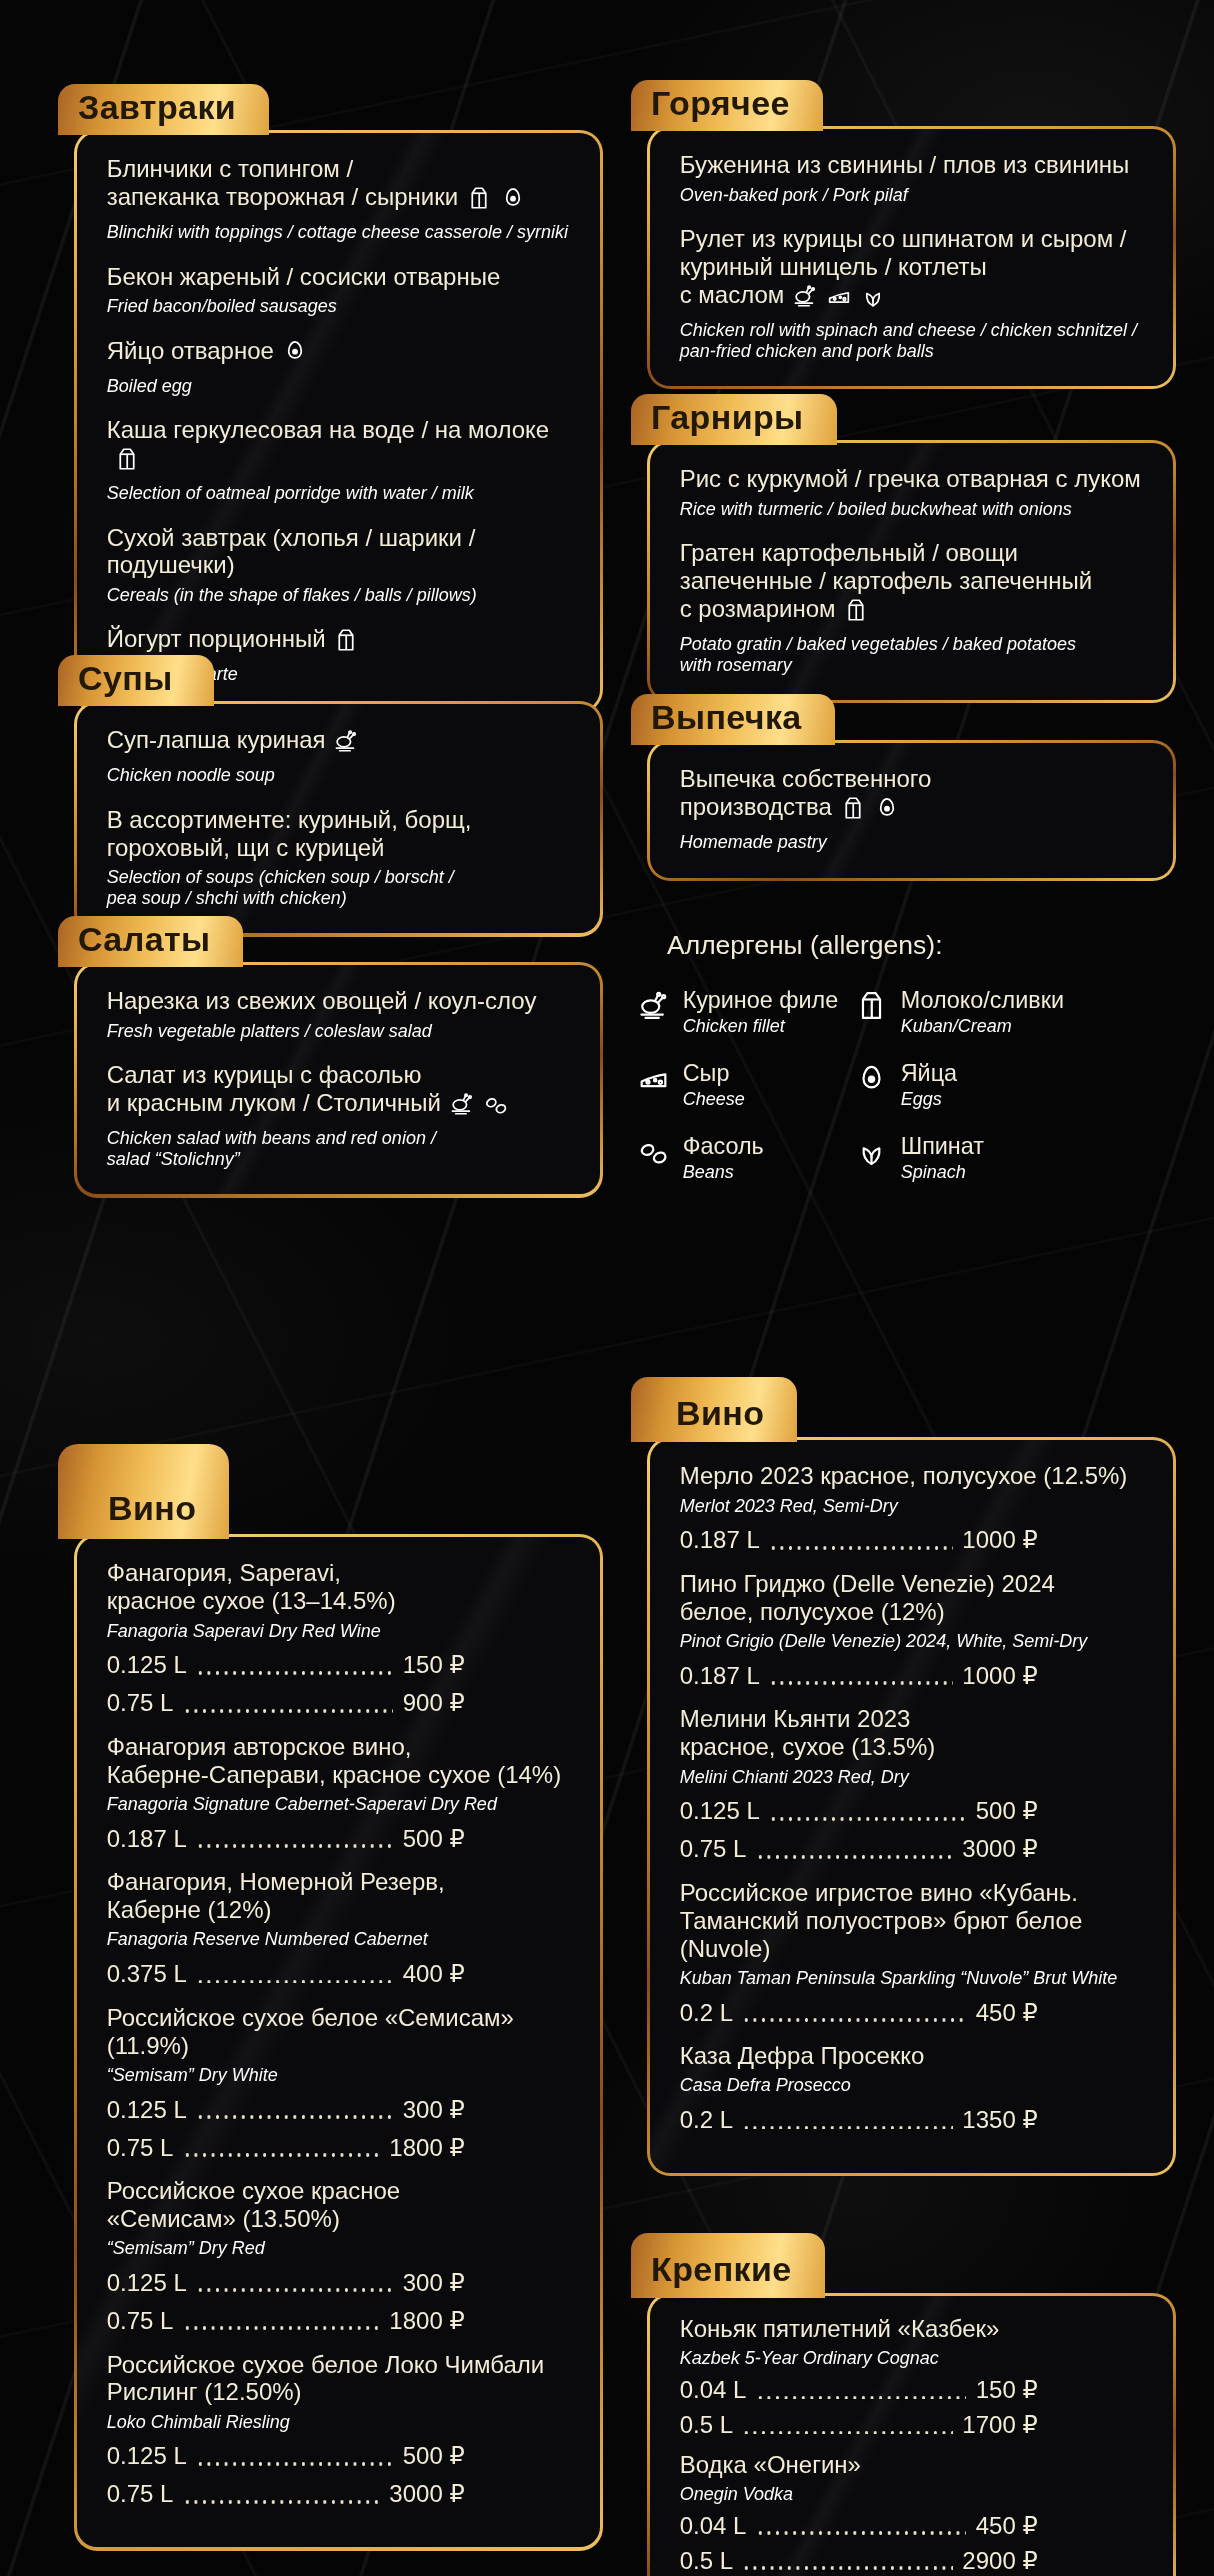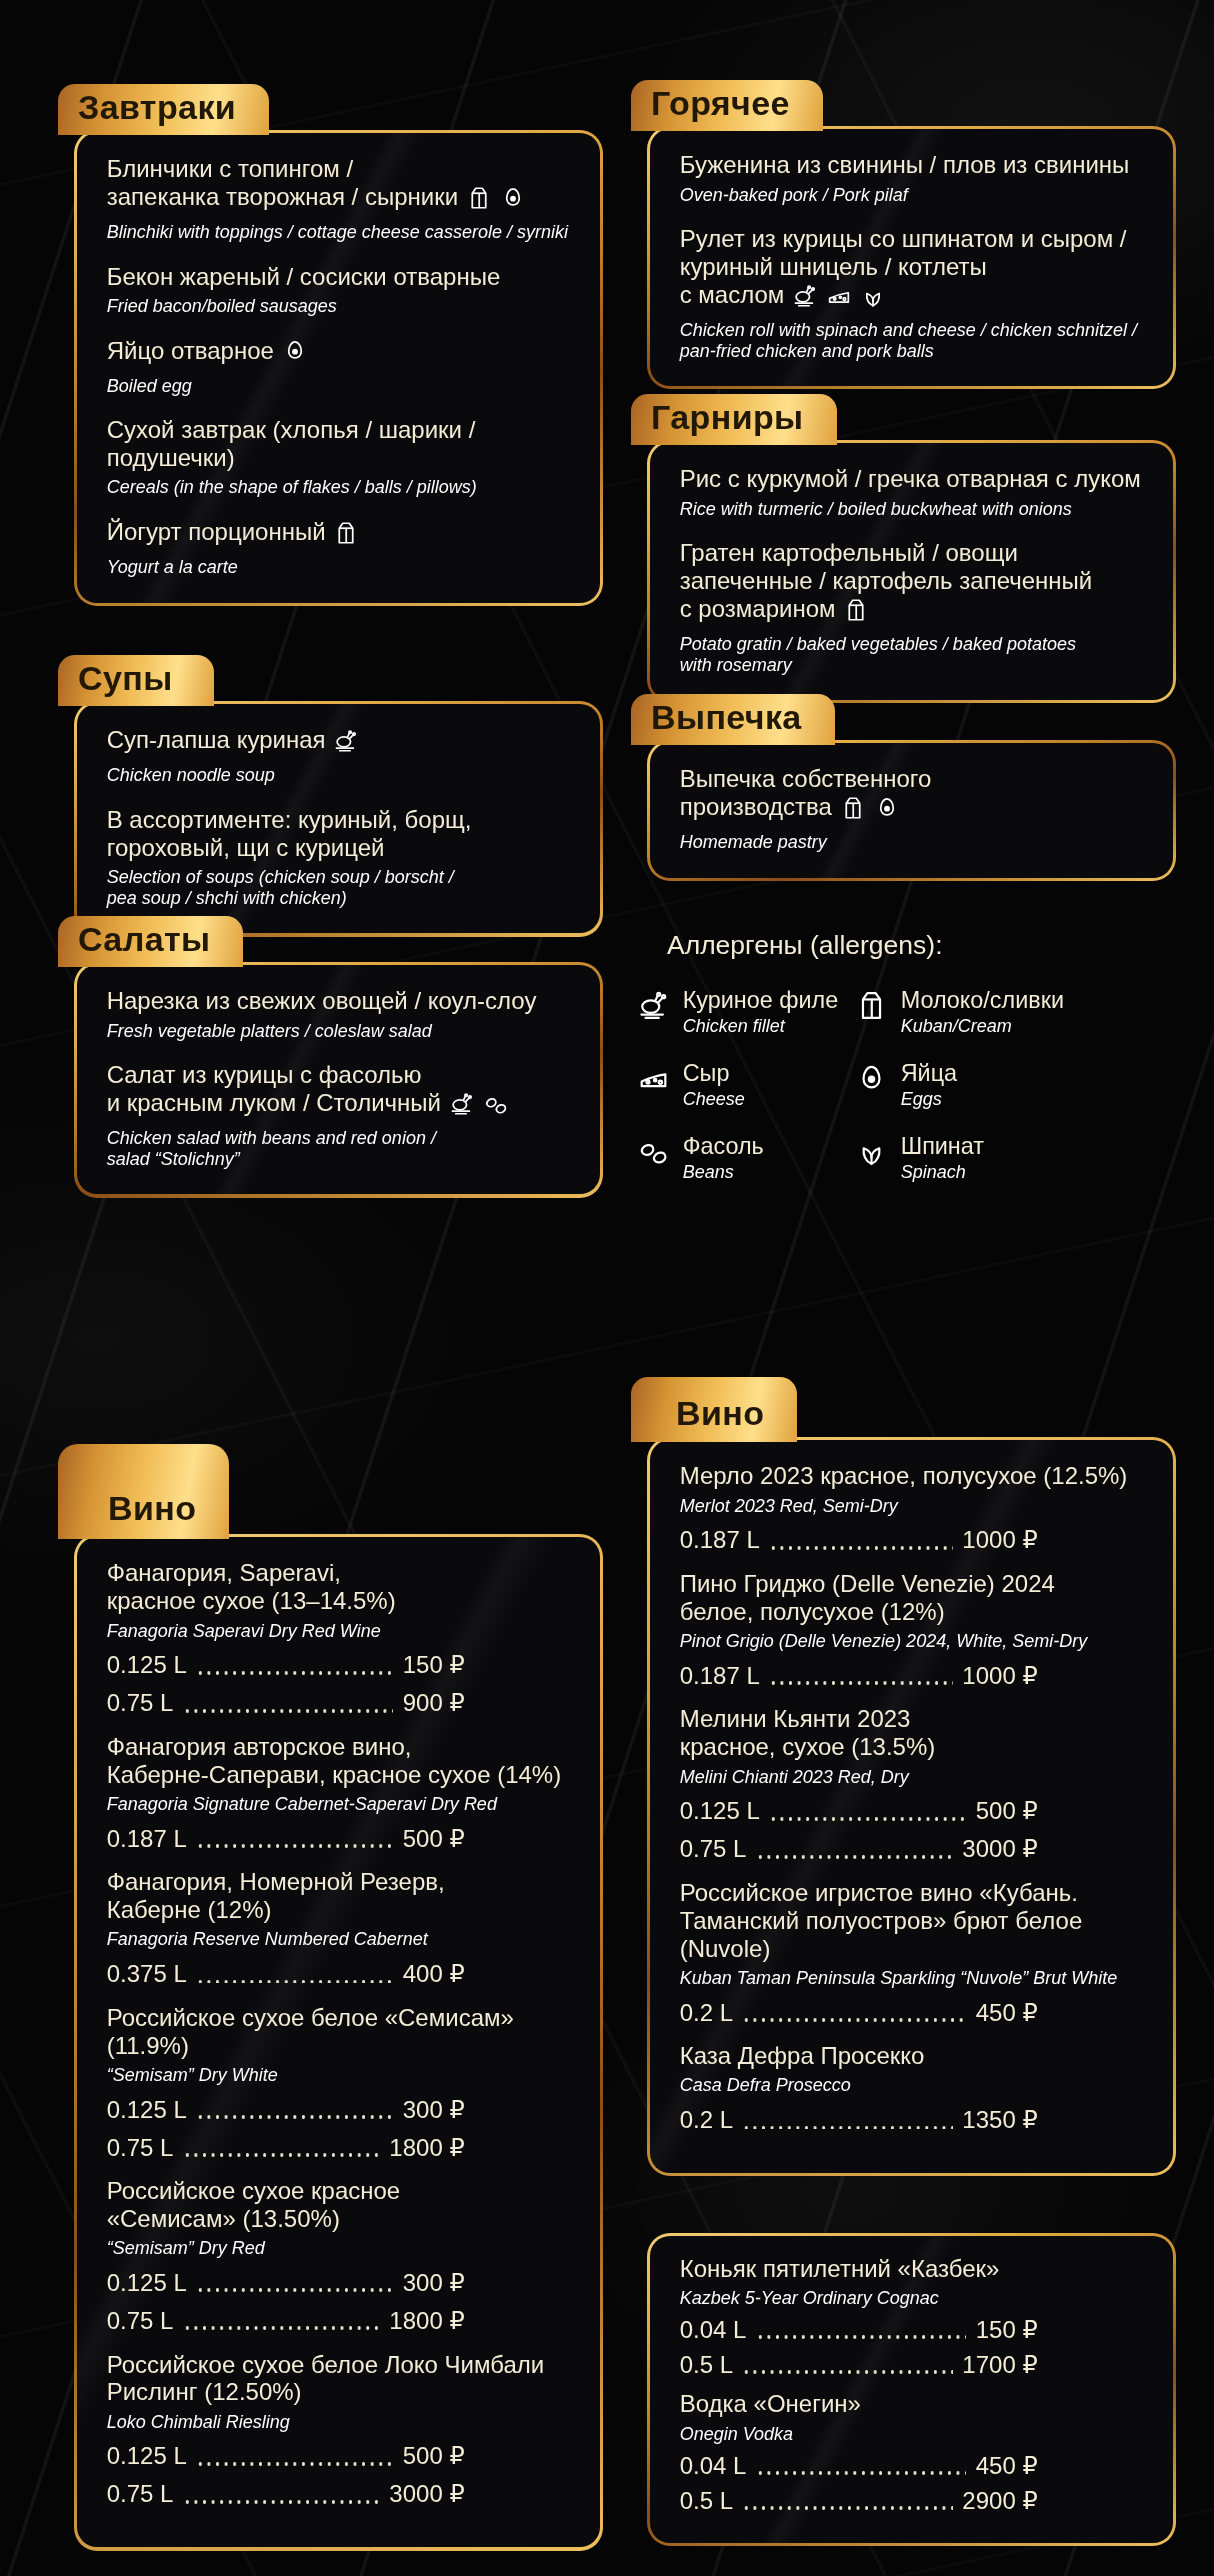--- a/index.html
+++ b/index.html
@@ -128,20 +128,30 @@
             <div class="item">
               <div class="item-name"><span>Яйцо отварное</span><span class="mi"><svg viewBox="0 0 24 24">
                     <g stroke="#fff" stroke-width="1.6" fill="none">
                       <path d="M12 3.6c-3.2 0-5.8 4.3-5.8 8.6 0 3.6 2.6 6.2 5.8 6.2s5.8-2.6 5.8-6.2c0-4.3-2.6-8.6-5.8-8.6z"></path>
                       <circle cx="12" cy="12.6" r="2.7" fill="#fff" stroke="none"></circle>
                     </g>
                   </svg></span></div>
               <div class="item-desc">Boiled egg</div>
             </div>
             <div class="item">
+              <div class="item-name"><span>Каша геркулесовая на воде / на молоке</span><span class="mi"><svg viewBox="0 0 24 24">
+                    <g fill="none" stroke="#fff" stroke-width="1.6" stroke-linejoin="round">
+                      <path d="M9 3h6l3.2 4.6V21H5.8V7.6L9 3z"></path>
+                      <path d="M5.8 7.6h12.4"></path>
+                      <path d="M12.2 7.6V21"></path>
+                    </g>
+                  </svg></span></div>
+              <div class="item-desc">Selection of oatmeal porridge with water / milk</div>
+            </div>
+            <div class="item">
               <div class="item-name"><span>Сухой завтрак (хлопья / шарики /
 подушечки)</span></div>
               <div class="item-desc">Cereals (in the shape of flakes / balls / pillows)</div>
             </div>
             <div class="item">
               <div class="item-name"><span>Йогурт порционный</span><span class="mi"><svg viewBox="0 0 24 24">
                     <g fill="none" stroke="#fff" stroke-width="1.6" stroke-linejoin="round">
                       <path d="M9 3h6l3.2 4.6V21H5.8V7.6L9 3z"></path>
                       <path d="M5.8 7.6h12.4"></path>
                       <path d="M12.2 7.6V21"></path>
@@ -540,20 +550,23 @@
               <div class="price-row">
                 <span class="vol">0.2 L</span>
                 <span class="dots"></span>
                 <span class="price">1350 ₽</span>
               </div>
             </div>
           </div>
         </div>
       </section>
       <section class="section" id="sec-strong">
+        <div class="tab">
+          <span>Крепкие</span>
+        </div>
         <div class="box">
           <div class="box-in">
             <div class="item">
               <div class="item-name"><span>Коньяк пятилетний «Казбек»</span></div>
               <div class="item-desc">Kazbek 5-Year Ordinary Cognac</div>
               <div class="price-row">
                 <span class="vol">0.04 L</span>
                 <span class="dots"></span>
                 <span class="price">150 ₽</span>
               </div>

